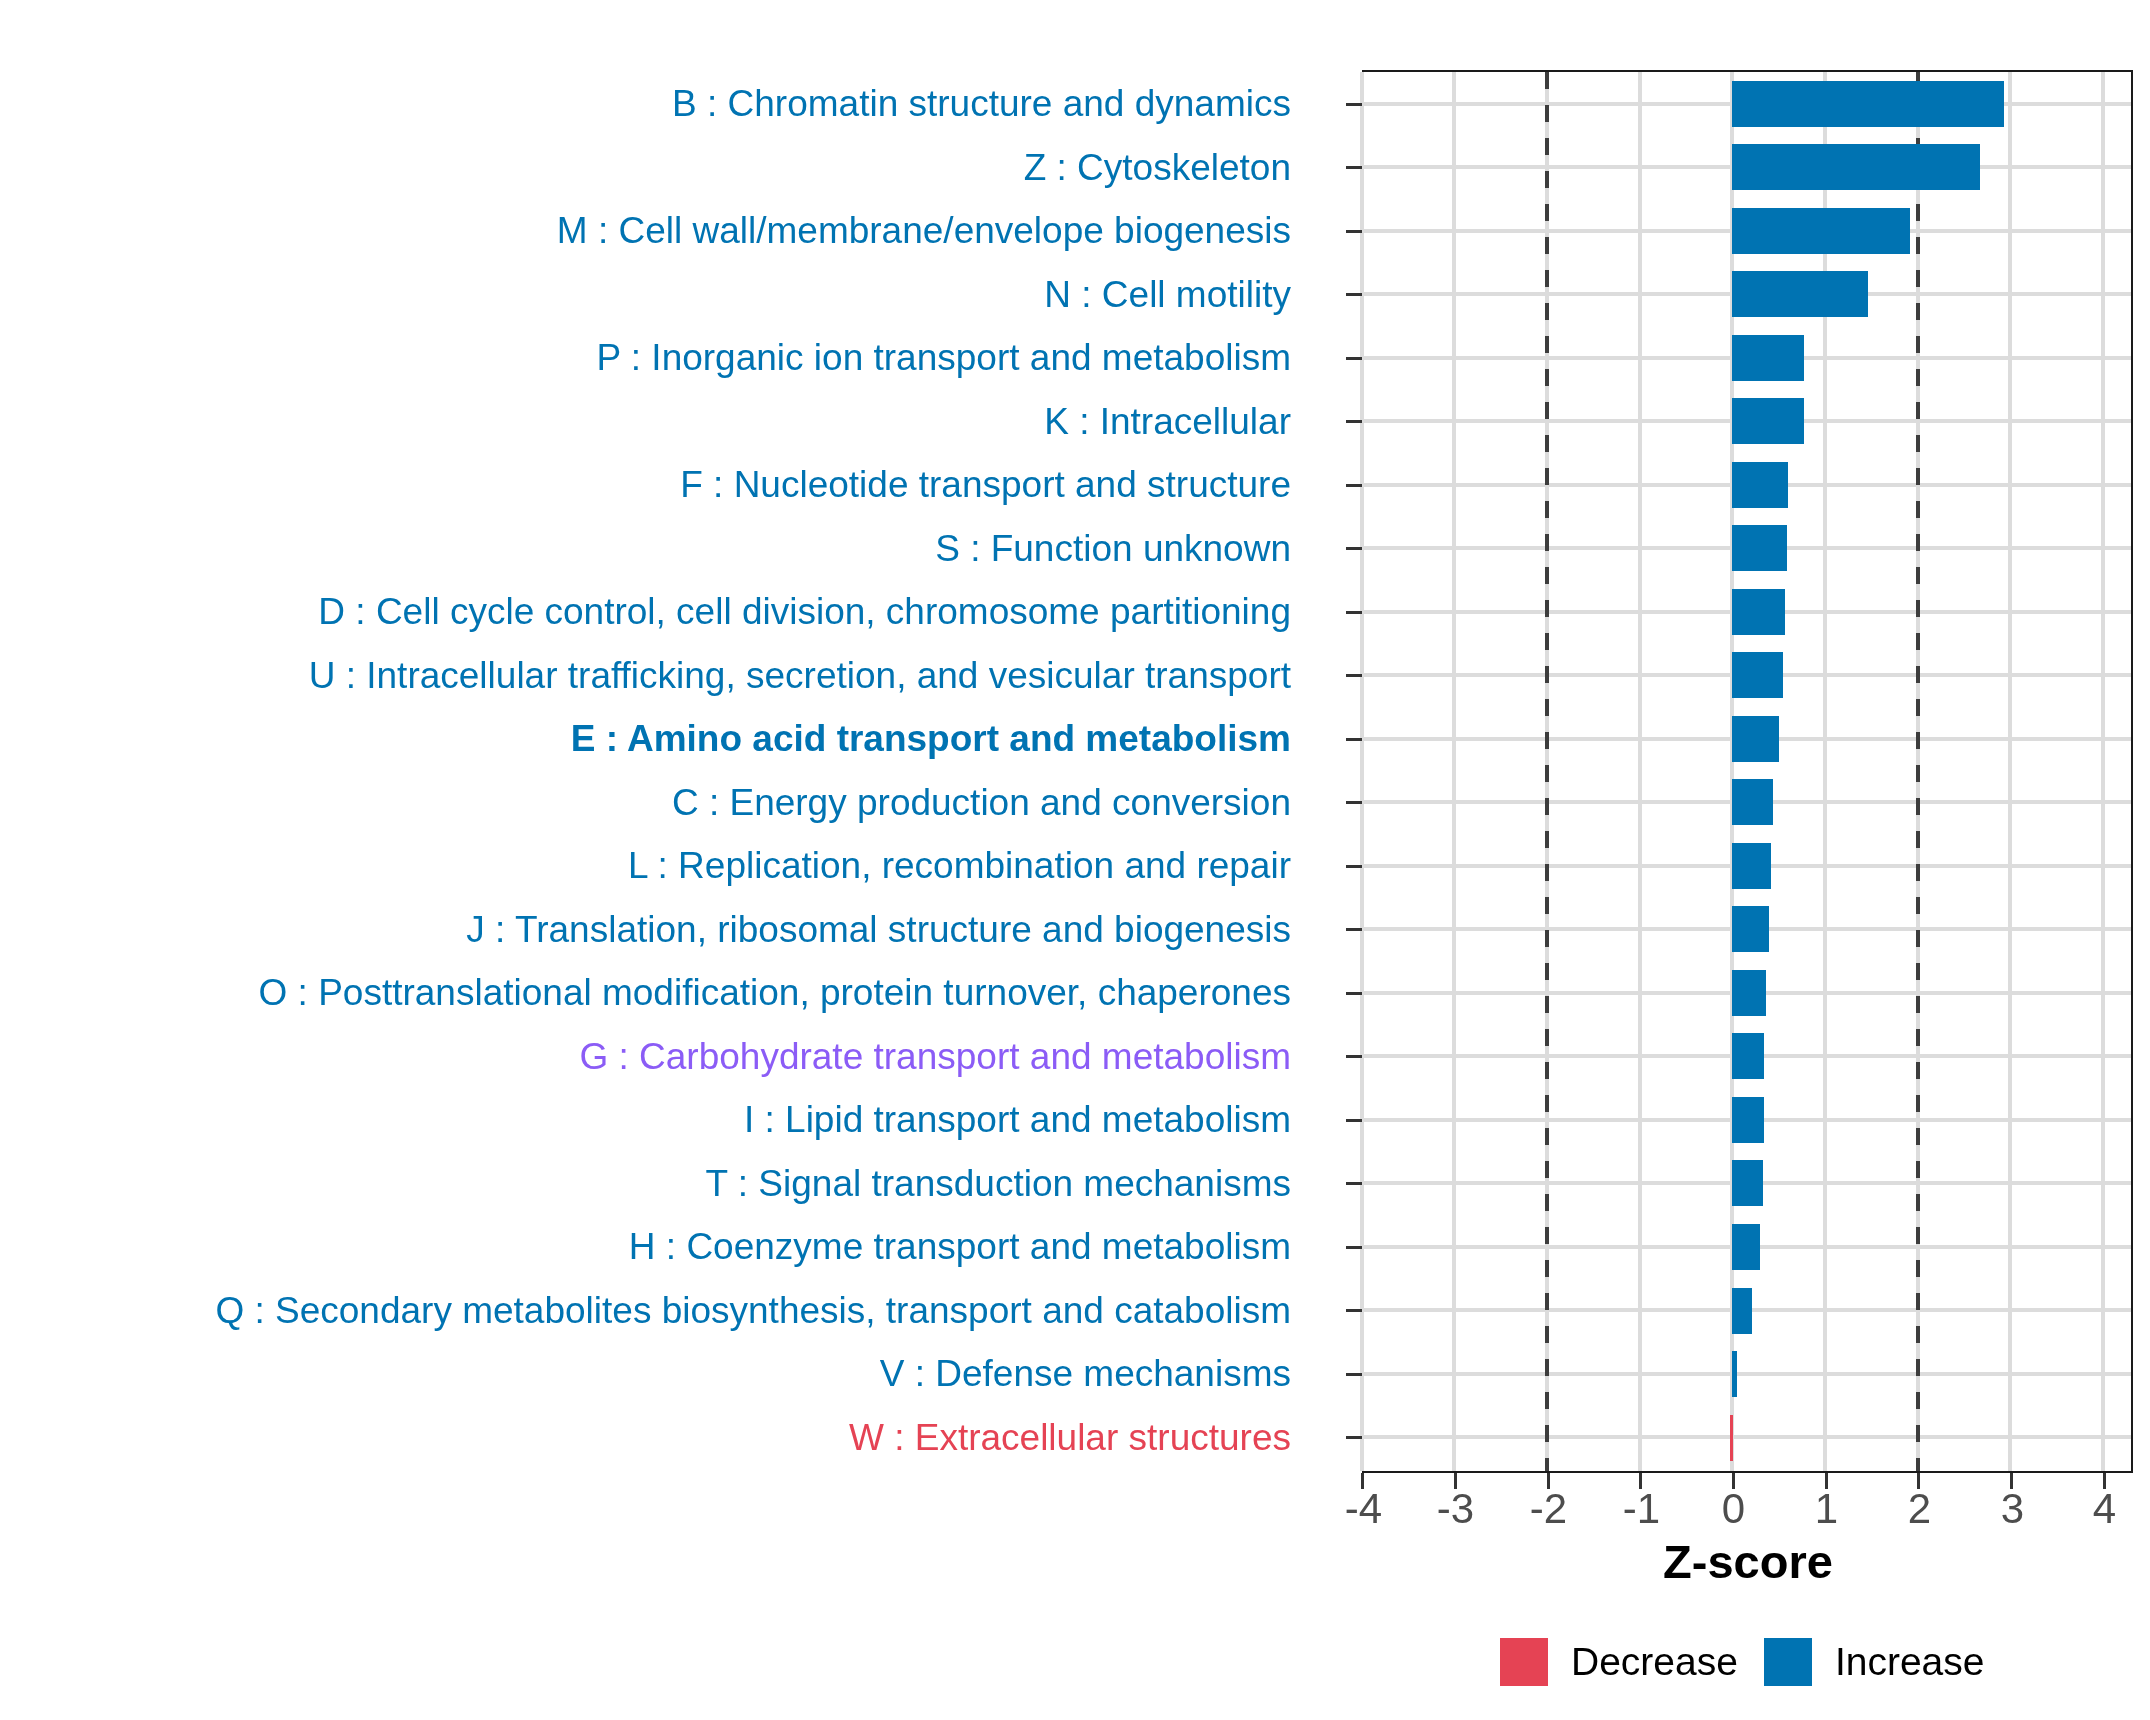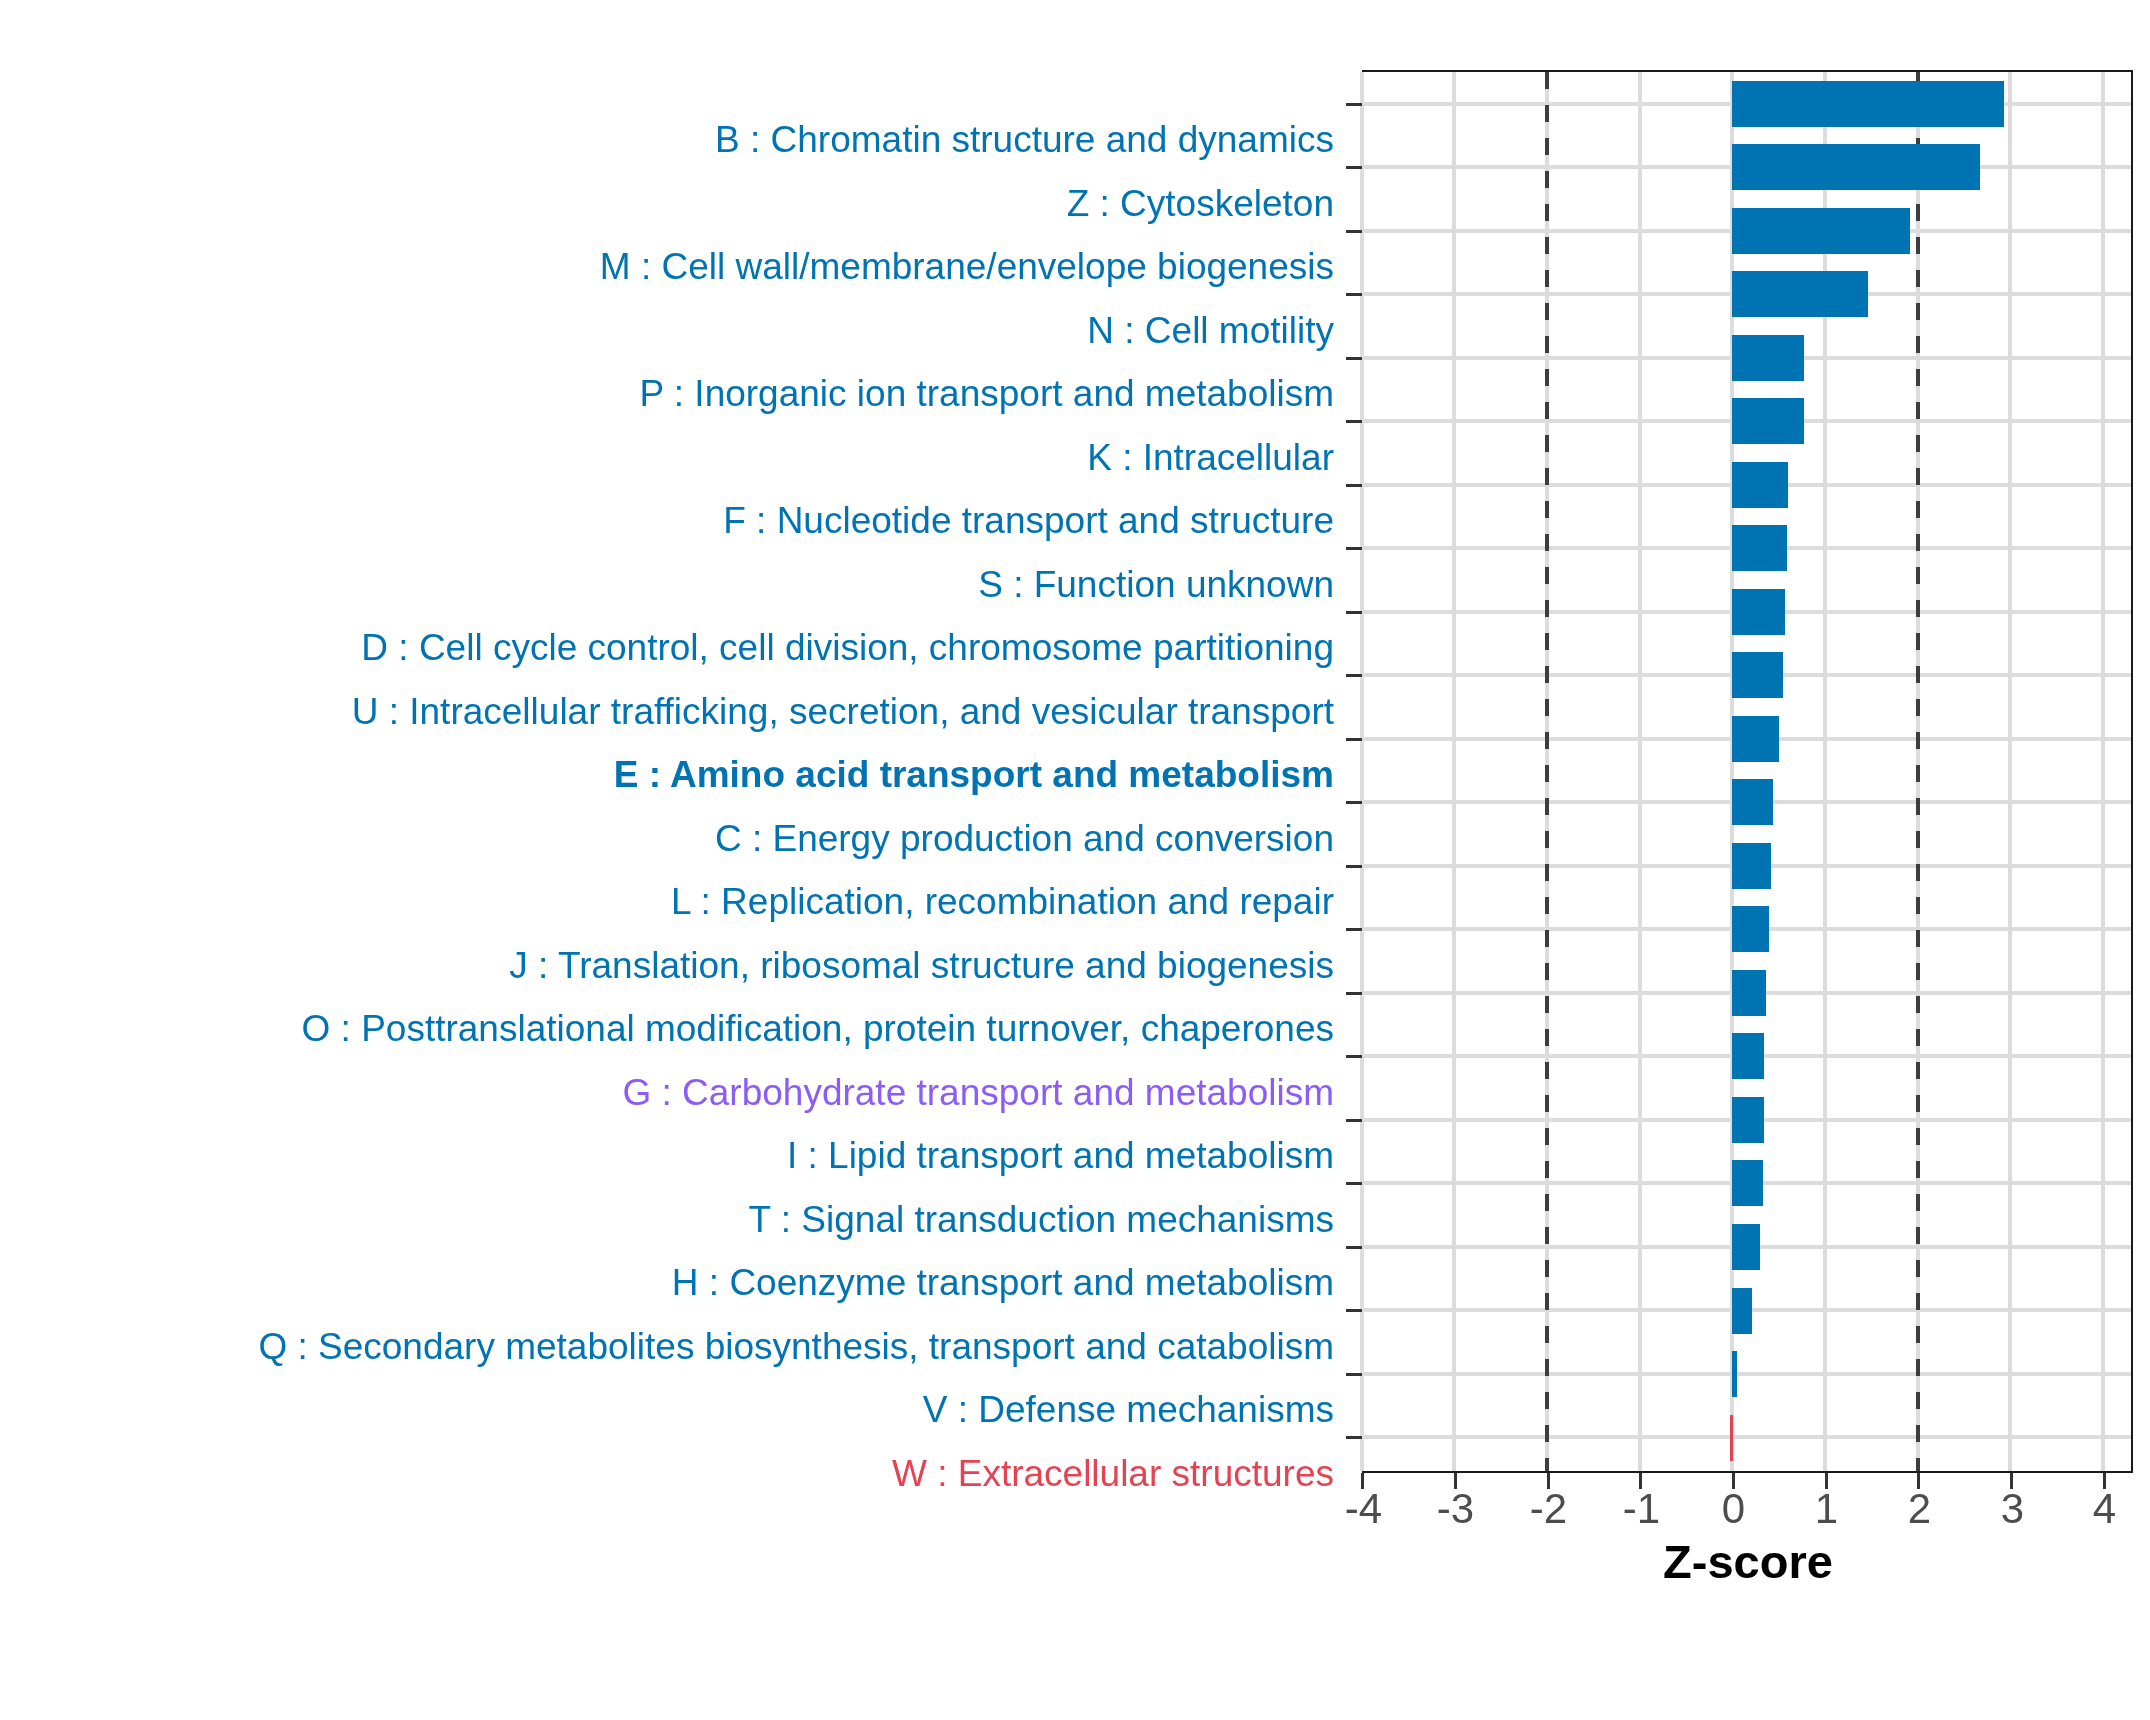--- a/index.html
+++ b/index.html
@@ -9,21 +9,21 @@
   .panel{position:absolute;left:1362px;top:70px;width:771px;height:1403px;
          box-sizing:border-box;border:2.9px solid #1A1A1A;background:#ffffff;}
 
   .gridline-y{position:absolute;left:0;width:100%;height:4.3px;background:#DCDCDC;}
   .gridline-x{position:absolute;top:0;height:100%;width:4.3px;background:#DCDCDC;}
   .ref-line{position:absolute;top:0;height:100%;width:3.6px;
             background:repeating-linear-gradient(to bottom,#3D3D3D 0 17px,transparent 17px 33px);}
   .bar{position:absolute;height:46px;}
 
   .y-label{position:absolute;height:46px;line-height:46px;font-size:37px;white-space:nowrap;
-           right:817px;margin-top:36px;}
+           right:860px;}
   .y-tick{position:absolute;width:16px;height:2.9px;background:#333333;}
   .x-tick{position:absolute;width:2.9px;height:16px;background:#333333;top:1473px;}
   .x-tick-label{position:absolute;top:1485px;width:115px;margin-left:-57px;text-align:center;
                 font-size:42px;color:#4D4D4D;}
 
   .axis-title{position:absolute;top:1534px;left:1748px;transform:translateX(-50%);
               font-size:47px;font-weight:bold;color:#000000;}
 
   .legend{position:absolute;left:1500px;top:1638px;display:flex;align-items:center;gap:26px;}
   .legend-item{display:flex;align-items:center;gap:23px;}
@@ -151,14 +151,24 @@
       <div class="x-tick" style="left: 1825px;"></div>
       <div class="x-tick-label" style="left: 1826px;">1</div>
       <div class="x-tick" style="left: 1917px;"></div>
       <div class="x-tick-label" style="left: 1919px;">2</div>
       <div class="x-tick" style="left: 2010px;"></div>
       <div class="x-tick-label" style="left: 2012px;">3</div>
       <div class="x-tick" style="left: 2103px;"></div>
       <div class="x-tick-label" style="left: 2104px;">4</div>
     </div>
   <div class="axis-title">Z-score</div>
+  <div class="legend">
+    <div class="legend-item">
+      <span class="legend-key" id="key-decrease" style="background: rgb(229, 67, 84);"></span>
+      <span class="legend-label">Decrease</span>
+    </div>
+    <div class="legend-item">
+      <span class="legend-key" id="key-increase" style="background: rgb(0, 115, 178);"></span>
+      <span class="legend-label">Increase</span>
+    </div>
+  </div>
 </div>
 
 
 </body></html>

